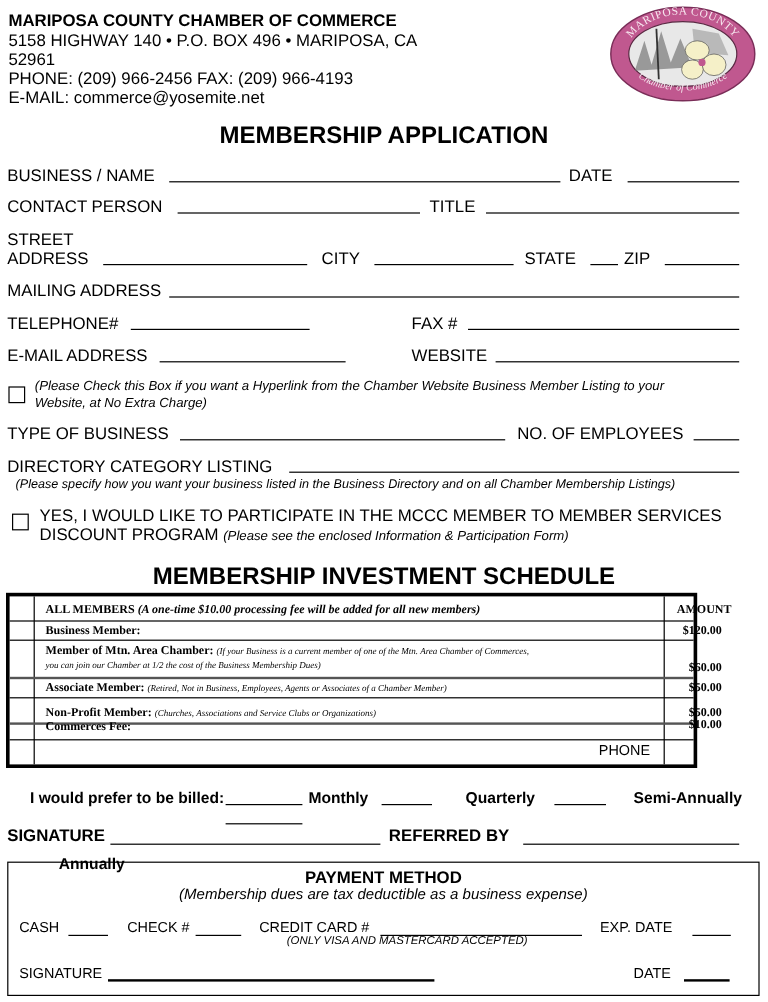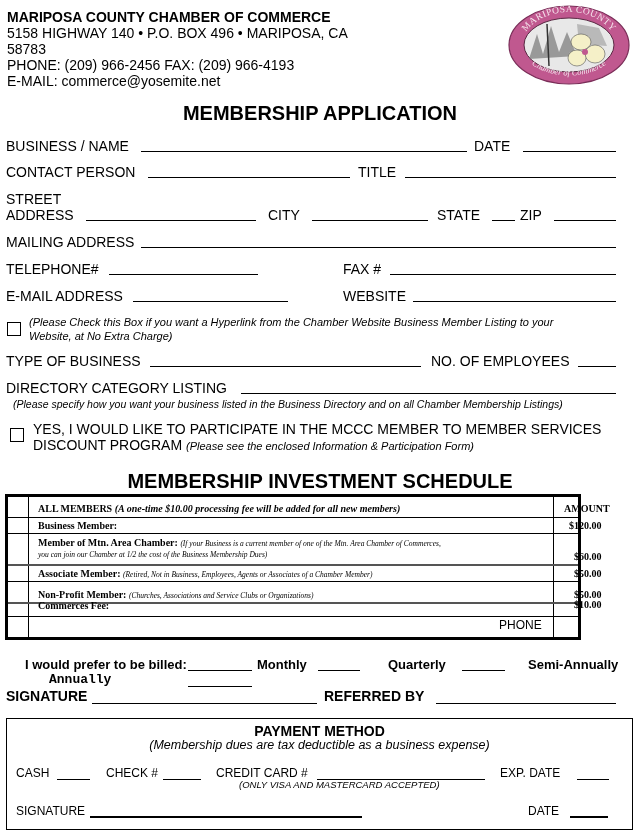--- a/index.html
+++ b/index.html
@@ -26,21 +26,21 @@
   .inv .small { font-size: 7.5px; font-style: italic; font-weight: normal; }
   .inv .amt { font-size: 10px; font-weight: bold; }
 
   .pay { position: absolute; left: 6px; top: 718px; width: 627px; height: 112px; border: 1px solid #000; }
 </style>
 </head>
 <body>
 
 <div class="abs hdr-title">MARIPOSA COUNTY CHAMBER OF COMMERCE</div>
 <div class="abs hdr-line" style="top:25px;">5158 HIGHWAY 140 • P.O. BOX 496 • MARIPOSA, CA</div>
-<div class="abs hdr-line" style="top:41px;">58783</div>
+<div class="abs hdr-line" style="top:41px;">52961</div>
 <div class="abs hdr-line" style="top:57px;">PHONE:  (209) 966-2456   FAX:  (209) 966-4193</div>
 <div class="abs hdr-line" style="top:73px;">E-MAIL:  commerce@yosemite.net</div>
 
 <div class="abs logo">
   <svg width="124" height="82" viewBox="0 0 124 82">
     <defs>
       <path id="arcTop" d="M 14 44 A 48 36 0 0 1 110 44"></path>
       <path id="arcBot" d="M 16 50 A 48 30 0 0 0 108 50"></path>
     </defs>
     <ellipse cx="62" cy="41" rx="60" ry="39" fill="#c0588f" stroke="#7a2d58" stroke-width="1.2"></ellipse>
@@ -195,21 +195,21 @@
   </div>
 <div class="abs" style="left:257px;top:657px;font-size:13px;font-weight:bold;">Monthly</div>
 <div class="fld" style="left:318px;top:655px;width:42px;">
     <div class="ln" style="left:0;right:0;bottom:0;"></div>
   </div>
 <div class="abs" style="left:388px;top:657px;font-size:13px;font-weight:bold;">Quarterly</div>
 <div class="fld" style="left:462px;top:655px;width:43px;">
     <div class="ln" style="left:0;right:0;bottom:0;"></div>
   </div>
 <div class="abs" style="left:528px;top:657px;font-size:13px;font-weight:bold;">Semi-Annually</div>
-<div class="abs" style="left:49px;top:672px;font-size:13px;font-weight:bold;font-family:Liberation Mono, monospace;">Annually</div>
+<div class="abs" style="left:49px;top:712px;font-size:13px;font-weight:bold;">Annually</div>
 <div class="fld" style="left:188px;top:671px;width:64px;">
     <div class="ln" style="left:0;right:0;bottom:0;"></div>
   </div>
 
 <div class="abs" style="left:6px;top:688px;font-size:14px;font-weight:bold;">SIGNATURE</div>
 <div class="fld" style="left:92px;top:688px;width:225px;">
     <div class="ln" style="left:0;right:0;bottom:0;"></div>
   </div>
 <div class="abs" style="left:324px;top:688px;font-size:14px;font-weight:bold;">REFERRED BY</div>
 <div class="fld" style="left:436px;top:688px;width:180px;">

